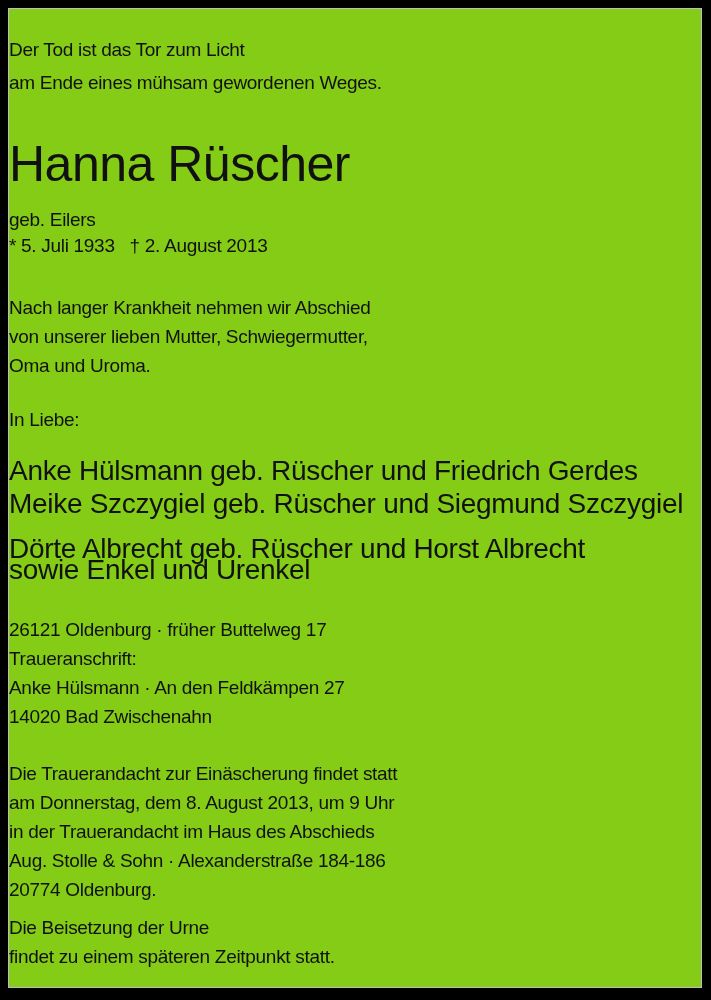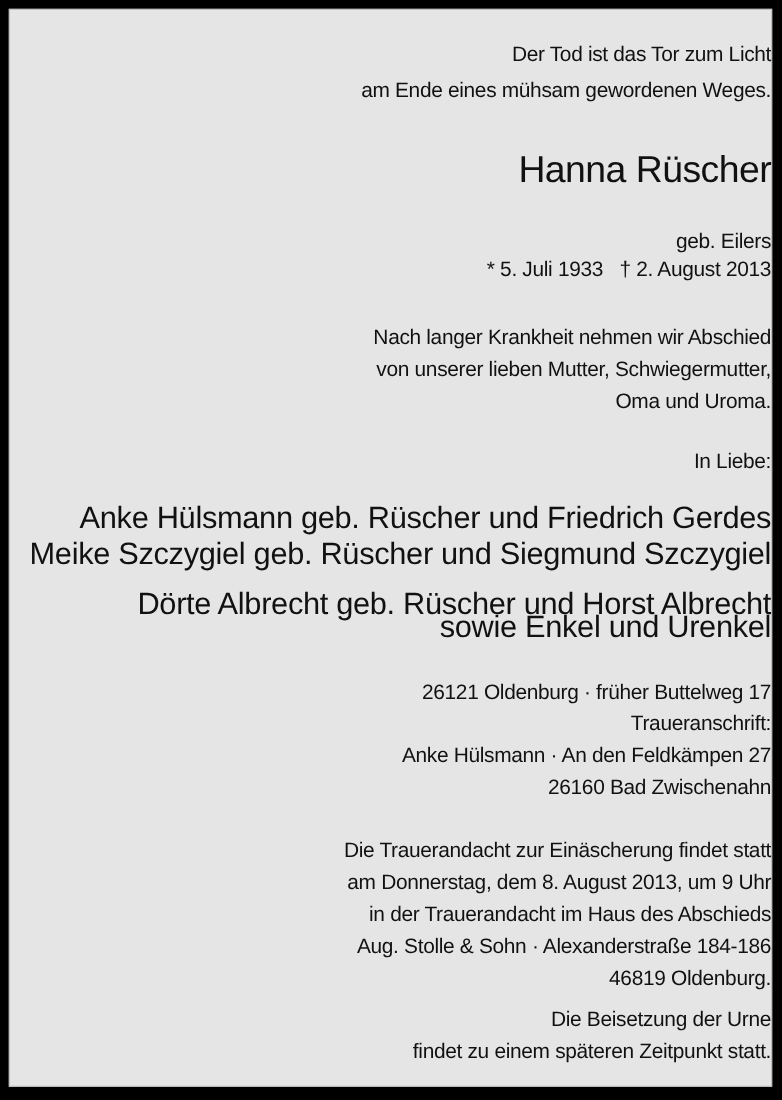--- a/index.html
+++ b/index.html
@@ -1,25 +1,25 @@
 <!DOCTYPE html>
 <html><head>
 <meta charset="utf-8">
 <style>
   html, body { margin:0; padding:0; }
   body { width:711px; height:1000px; background:#000; position:relative; overflow:hidden; }
   .card {
     position:absolute; left:8px; top:8px; width:694px; height:980px;
-    background:#e5e5e5; border:1px solid #bdbdbd; box-sizing:border-box;
-    font-family:"Liberation Sans", sans-serif; color:#111; text-align:right;
+    background:#84cc16; border:1px solid #bdbdbd; box-sizing:border-box;
+    font-family:"Liberation Sans", sans-serif; color:#111; text-align:left;
   }
   .line { position:absolute; left:0; right:0; white-space:nowrap; letter-spacing:-0.3px; }
   .s { font-size:19px; }
   .m { font-size:28px; }
-  .name { font-size:34px; letter-spacing:-0.5px; }
+  .name { font-size:50px; letter-spacing:-0.5px; }
 </style>
 </head>
 <body>
 
 <div class="card">
   <div class="line s" style="top:30px">Der Tod ist das Tor zum Licht</div>
   <div class="line s" style="top:63px">am Ende eines mühsam gewordenen Weges.</div>
 
   <div class="line name" style="top:126px">Hanna Rüscher</div>
   <div class="line s" style="top:200px">geb. Eilers</div>
@@ -32,23 +32,23 @@
   <div class="line s" style="top:400px">In Liebe:</div>
 
   <div class="line m" style="top:446px">Anke Hülsmann geb. Rüscher und Friedrich Gerdes</div>
   <div class="line m" style="top:479px">Meike Szczygiel geb. Rüscher und Siegmund Szczygiel</div>
   <div class="line m" style="top:524px">Dörte Albrecht geb. Rüscher und Horst Albrecht</div>
   <div class="line m" style="top:545px">sowie Enkel und Urenkel</div>
 
   <div class="line s" style="top:610px">26121 Oldenburg · früher Buttelweg 17</div>
   <div class="line s" style="top:639px">Traueranschrift:</div>
   <div class="line s" style="top:668px">Anke Hülsmann · An den Feldkämpen 27</div>
-  <div class="line s" style="top:697px">26160 Bad Zwischenahn</div>
+  <div class="line s" style="top:697px">14020 Bad Zwischenahn</div>
 
   <div class="line s" style="top:754px">Die Trauerandacht zur Einäscherung findet statt</div>
   <div class="line s" style="top:783px">am Donnerstag, dem 8. August 2013, um 9 Uhr</div>
   <div class="line s" style="top:812px">in der Trauerandacht im Haus des Abschieds</div>
   <div class="line s" style="top:841px">Aug. Stolle &amp; Sohn · Alexanderstraße 184-186</div>
-  <div class="line s" style="top:870px">46819 Oldenburg.</div>
+  <div class="line s" style="top:870px">20774 Oldenburg.</div>
 
   <div class="line s" style="top:908px">Die Beisetzung der Urne</div>
   <div class="line s" style="top:937px">findet zu einem späteren Zeitpunkt statt.</div>
 </div>
 
 </body></html>

